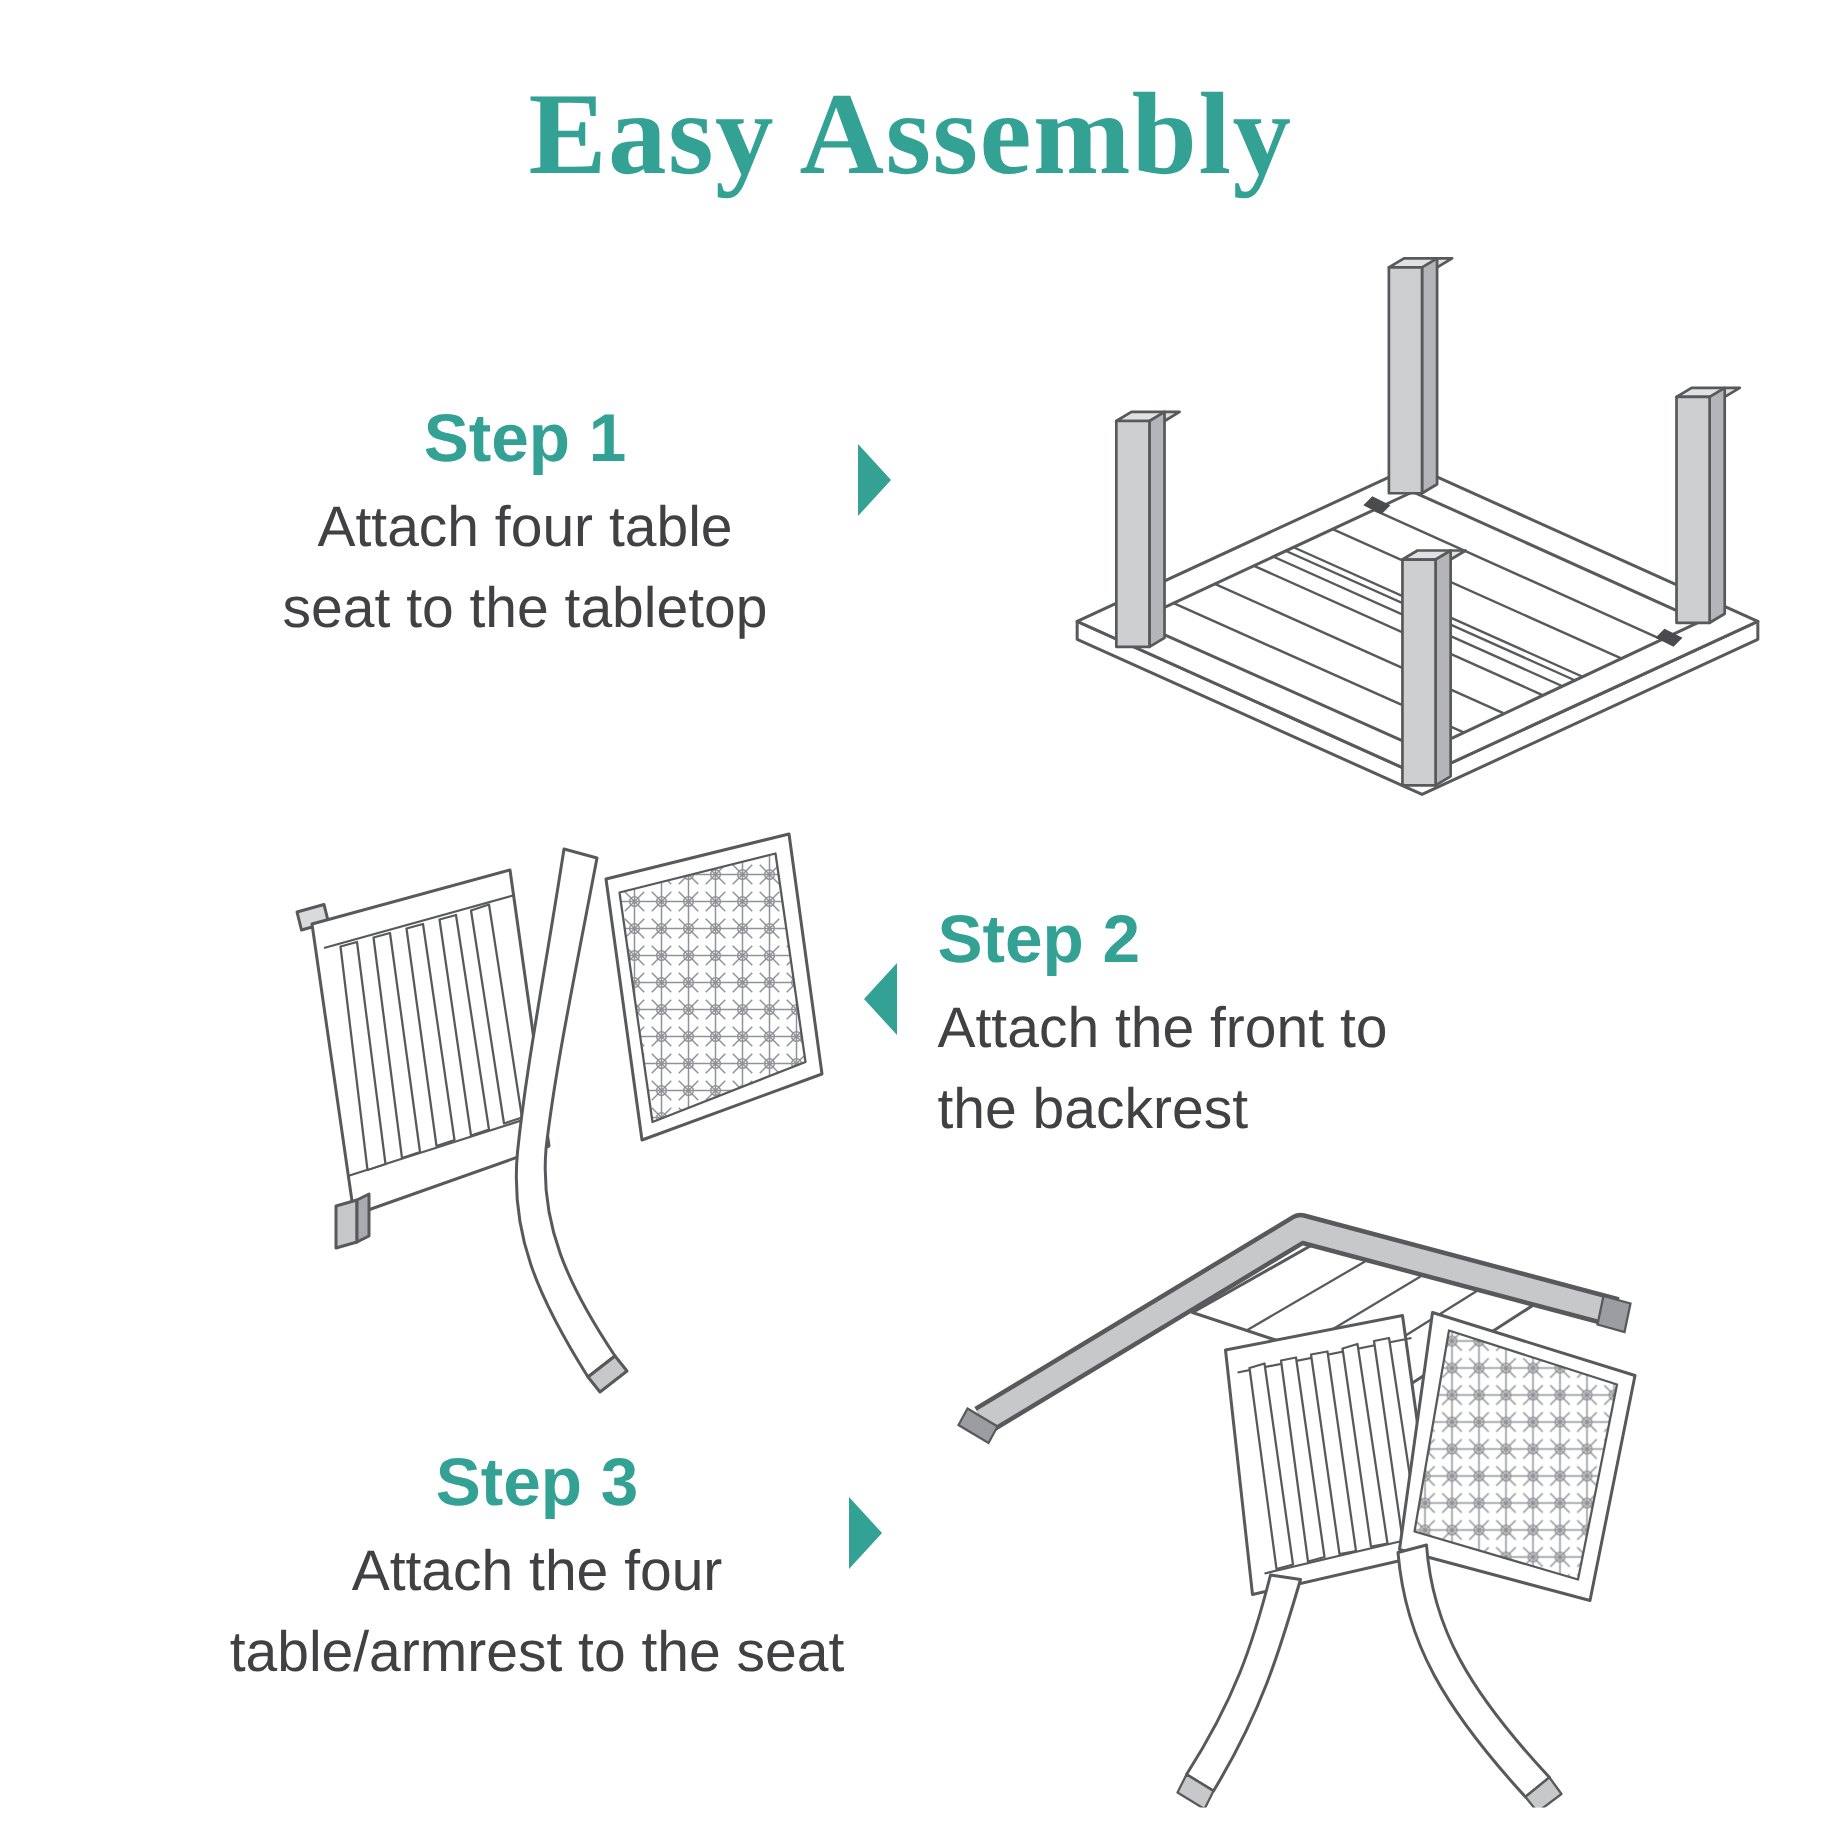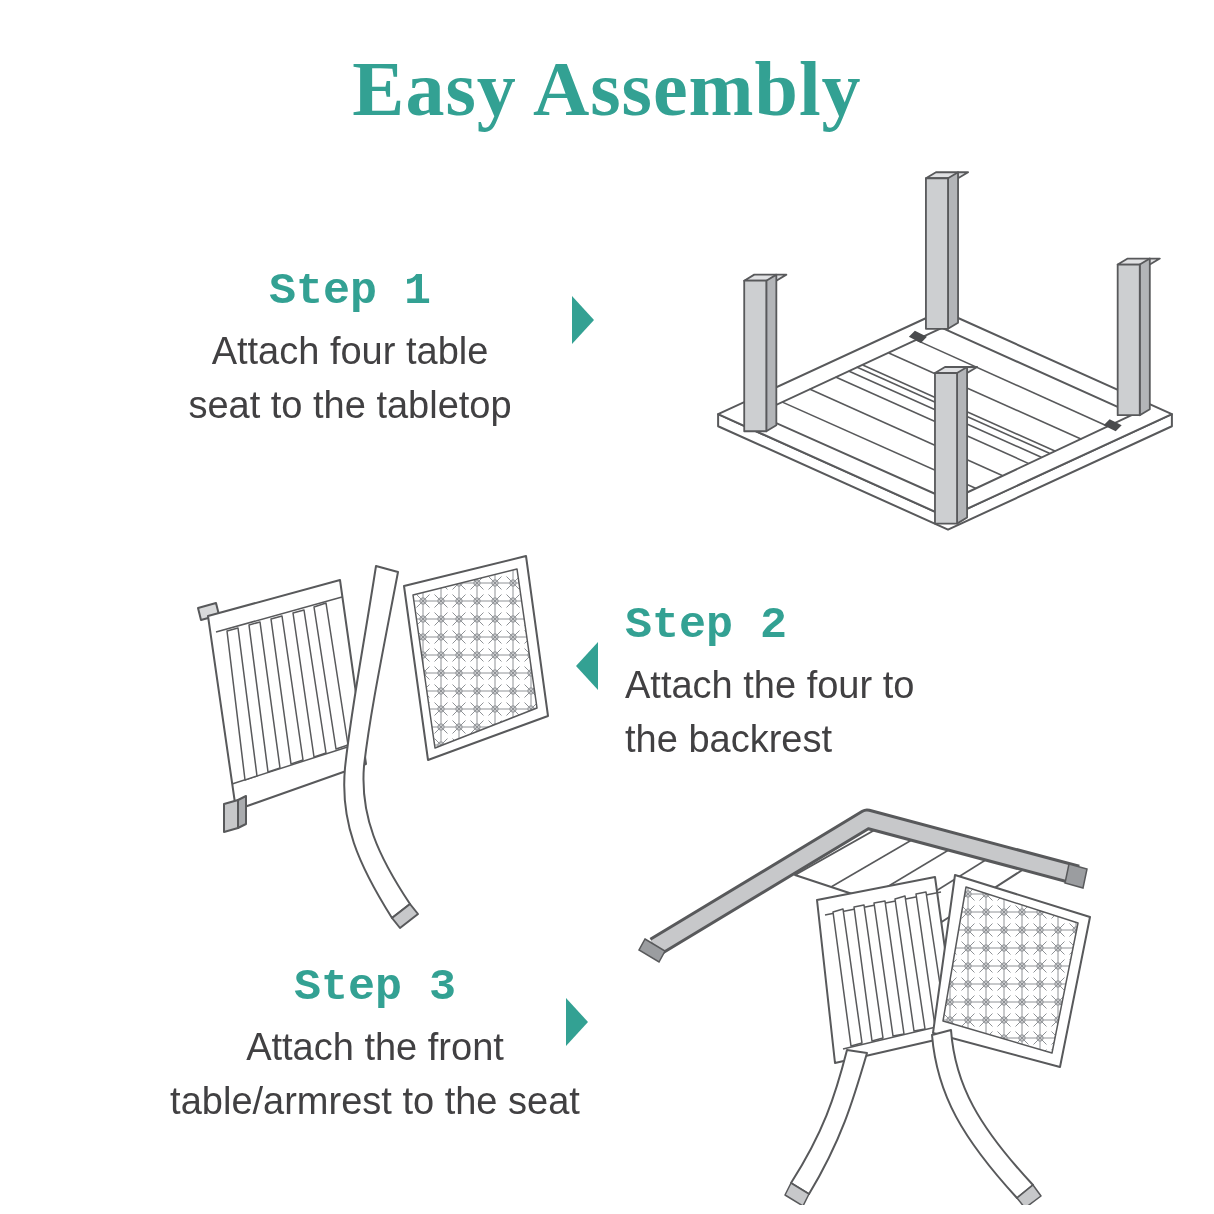--- a/index.html
+++ b/index.html
@@ -12,21 +12,21 @@
   }
   .title {
     position:absolute; top:44px; left:0; width:100%;
     text-align:center;
     font-family:"Liberation Serif", serif;
     font-weight:700; font-size:78px; letter-spacing:1px;
     color:var(--accent);
   }
   .step { position:absolute; }
   .step-heading {
-    font-family:Liberation Mono, monospace;
+    font-family:Liberation Sans, sans-serif;
     font-weight:700; font-size:45px; color:var(--accent);
     margin-bottom:8px;
   }
   .step-text { font-size:38px; color:var(--text); line-height:1.42; }
   .ta-center { text-align:center; }
   .ta-left { text-align:left; }
   .arrow { position:absolute; width:0; height:0; }
   .arrow-right {
     border-top:24px solid transparent;
     border-bottom:24px solid transparent;
@@ -101,21 +101,21 @@
           <polygon points="246,214 256,208 288,208 278,214" fill="#e0e1e3"></polygon>
           <polygon points="268,214 278,208 278,358 268,364" fill="#b3b5b8"></polygon>
           <rect x="246" y="214" width="22" height="150" fill="#cdcfd1"></rect>
         </g>
       </g>
     </svg>
   </div>
 
   <section class="step ta-left" style="left:625px; top:600px; width:360px;">
     <div class="step-heading">Step 2</div>
-    <div class="step-text">Attach the four to</div>
+    <div class="step-text">Attach the front to</div>
     <div class="step-text">the backrest</div>
   </section>
   <div class="arrow arrow-left" style="left:576px; top:642px;"></div>
 
   <div class="illus" style="left:180px; top:538px;">
     <svg viewBox="0 0 380 400" width="380" height="400">
       <defs>
         <pattern id="flw1" width="18" height="18" patternUnits="userSpaceOnUse">
           <g stroke="#8f9296" stroke-width="1" fill="none">
             <path d="M9 0 V18 M0 9 H18 M2.5 2.5 L15.5 15.5 M15.5 2.5 L2.5 15.5"></path>
@@ -144,23 +144,23 @@
           <polygon points="212,380 230,366 238,376 220,390" fill="#c7c8ca"></polygon>
         </g>
         <g>
           <polygon points="224,48 346,18 368,178 248,222"></polygon>
           <polygon points="233,57 337,31 357,170 255,210" fill="url(#flw1)" stroke-width="1.5"></polygon>
         </g>
       </g>
     </svg>
   </div>
 
-  <section class="step ta-center" style="left:165px; top:962px; width:420px;">
+  <section class="step ta-center" style="left:148px; top:962px; width:420px;">
     <div class="step-heading">Step 3</div>
-    <div class="step-text">Attach the front</div>
+    <div class="step-text">Attach the four</div>
     <div class="step-text">table/armrest to the seat</div>
   </section>
   <div class="arrow arrow-right" style="left:566px; top:998px;"></div>
 
   <div class="illus" style="left:635px; top:795px;">
     <svg viewBox="0 0 560 410" width="560" height="410">
       <defs>
         <pattern id="flw2" width="18" height="18" patternUnits="userSpaceOnUse">
           <g stroke="#8f9296" stroke-width="1" fill="none">
             <path d="M9 0 V18 M0 9 H18 M2.5 2.5 L15.5 15.5 M15.5 2.5 L2.5 15.5"></path>

